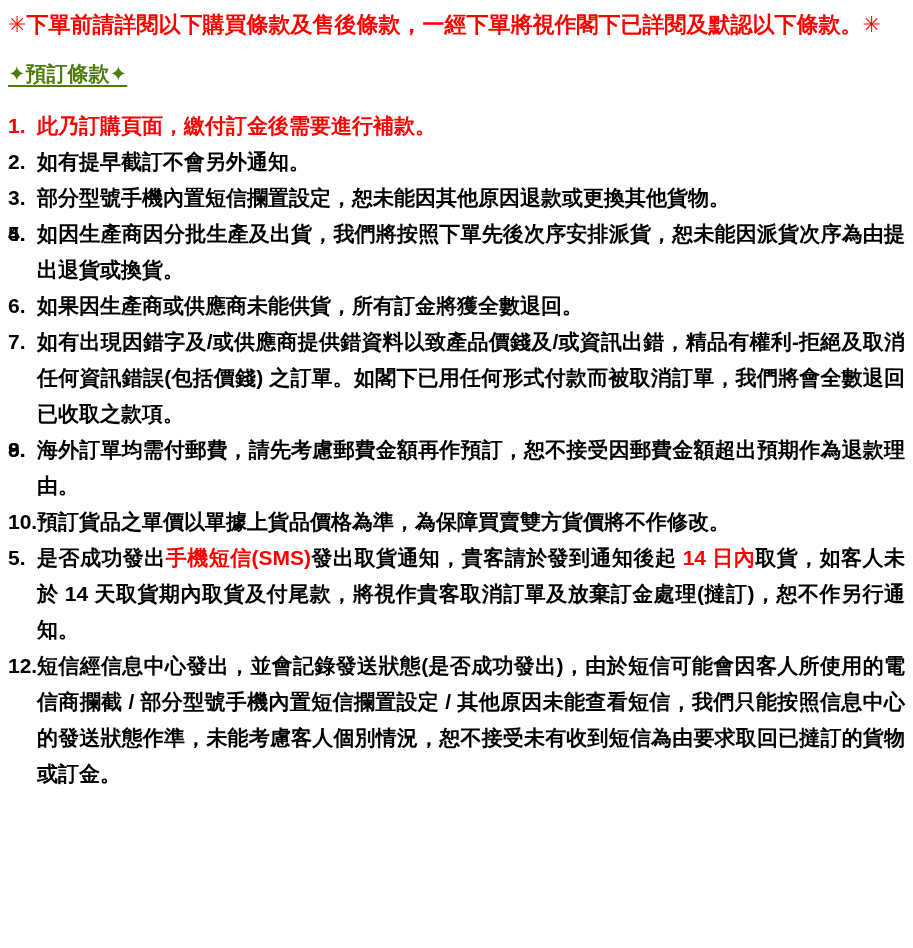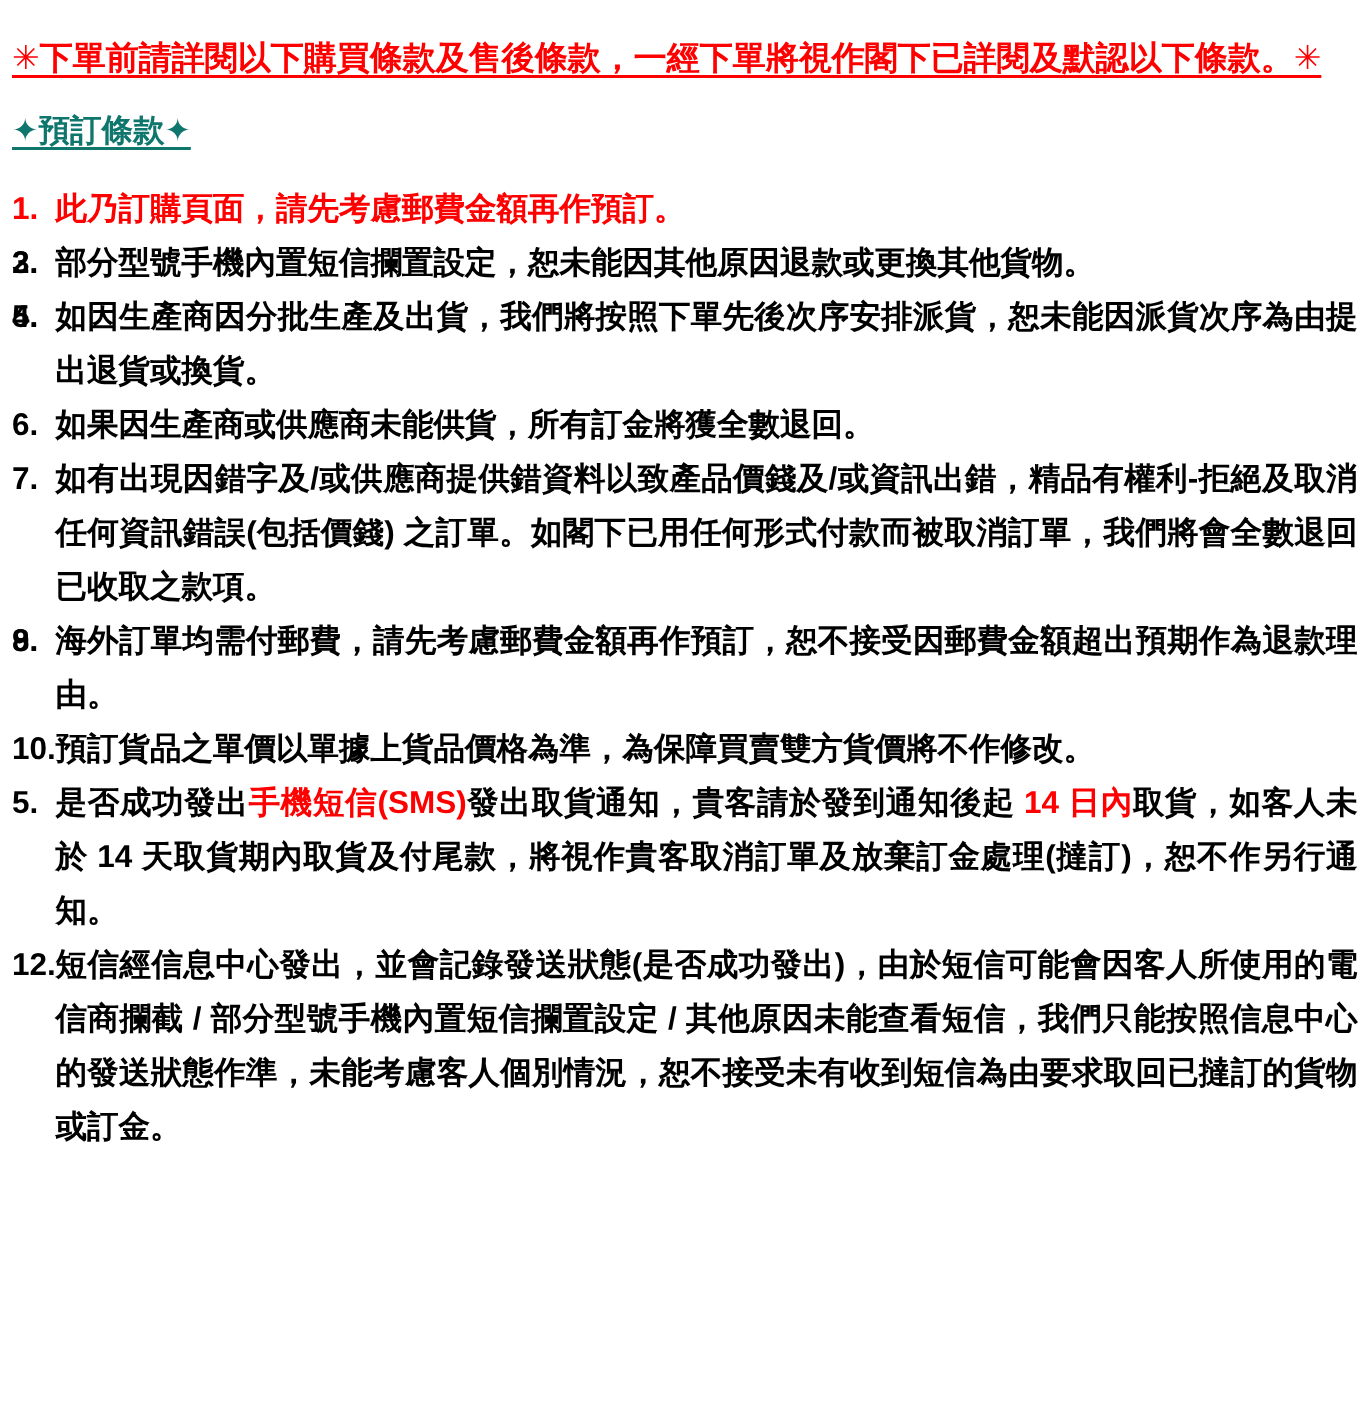--- a/index.html
+++ b/index.html
@@ -17,26 +17,25 @@
   }
   .page {
     padding: 8px 8px 10px 8px;
     box-sizing: border-box;
     width: 913px;
   }
   .notice {
     color: #ff0000;
     font-size: 22px;
     line-height: 30px;
-    text-decoration: underline;
     text-underline-offset: 4px;
-    margin: 16px 0 20px 0;
+    margin: 2px 0 20px 0;
   }
   .heading {
-    color: #0f766e;
+    color: #4d7c0f;
     font-size: 21px;
     line-height: 28px;
     text-decoration: underline;
     text-underline-offset: 4px;
     margin: 0 0 20px 0;
   }
   ol.terms {
     list-style: none;
     margin: 0;
     padding: 0;
@@ -65,22 +64,22 @@
 </style>
 </head>
 <body>
 
 <div class="page">
   <div class="notice">✳下單前請詳閱以下購買條款及售後條款，一經下單將視作閣下已詳閱及默認以下條款。✳</div>
 
   <div class="heading">✦預訂條款✦</div>
 
   <ol class="terms" id="terms-list">
-      <li class="red-item"><span class="num">1.</span><span>此乃訂購頁面，請先考慮郵費金額再作預訂。</span></li>
-      <li><span class="num">2.</span></li>
+      <li class="red-item"><span class="num">1.</span><span>此乃訂購頁面，繳付訂金後需要進行補款。</span></li>
+      <li><span class="num">2.</span><span>如有提早截訂不會另外通知。</span></li>
       <li><span class="num">3.</span><span>部分型號手機內置短信攔置設定，恕未能因其他原因退款或更換其他貨物。</span></li>
       <li><span class="num">4.</span></li>
       <li><span class="num">5.</span><span>如因生產商因分批生產及出貨，我們將按照下單先後次序安排派貨，恕未能因派貨次序為由提出退貨或換貨。</span></li>
       <li><span class="num">6.</span><span>如果因生產商或供應商未能供貨，所有訂金將獲全數退回。</span></li>
       <li><span class="num">7.</span><span>如有出現因錯字及/或供應商提供錯資料以致產品價錢及/或資訊出錯，精品有權利-拒絕及取消任何資訊錯誤(包括價錢) 之訂單。如閣下已用任何形式付款而被取消訂單，我們將會全數退回已收取之款項。</span></li>
       <li><span class="num">8.</span></li>
       <li><span class="num">9.</span><span>海外訂單均需付郵費，請先考慮郵費金額再作預訂，恕不接受因郵費金額超出預期作為退款理由。</span></li>
       <li><span class="num">10.</span><span>預訂貨品之單價以單據上貨品價格為準，為保障買賣雙方貨價將不作修改。</span></li>
       <li><span class="num">5.</span><span>是否成功發出</span><span class="seg-red-u">手機短信(SMS)</span><span>發出取貨通知，貴客請於發到通知後起 </span><span class="seg-red-u">14 日內</span><span>取貨，如客人未於 14 天取貨期內取貨及付尾款，將視作貴客取消訂單及放棄訂金處理(撻訂)，恕不作另行通知。</span></li>
       <li><span class="num">12.</span><span>短信經信息中心發出，並會記錄發送狀態(是否成功發出)，由於短信可能會因客人所使用的電信商攔截 / 部分型號手機內置短信攔置設定 / 其他原因未能查看短信，我們只能按照信息中心的發送狀態作準，未能考慮客人個別情況，恕不接受未有收到短信為由要求取回已撻訂的貨物或訂金。</span></li>

